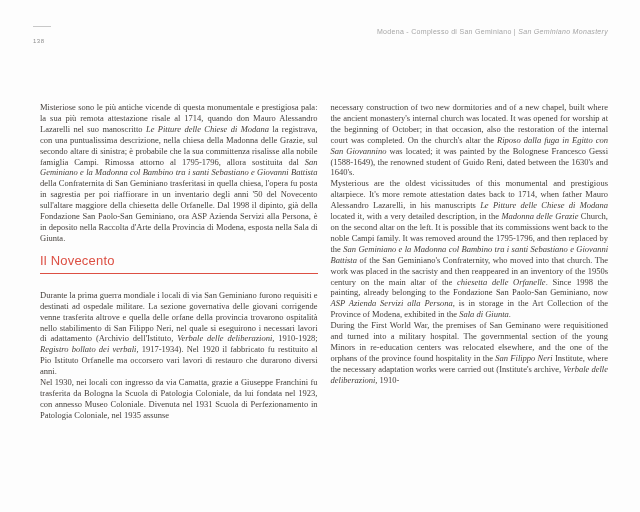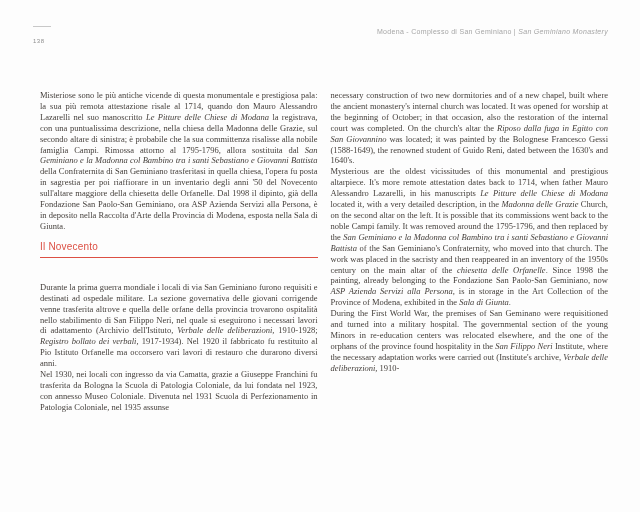--- a/index.html
+++ b/index.html
@@ -28,40 +28,40 @@
   
   .running-header {
     position: absolute; top: 28px; right: 32px;
     font-family: "Liberation Sans", sans-serif;
     font-size: 7px; color: #a6a6a6; letter-spacing: 0.3px;
     white-space: nowrap;
   }
   .running-header i { font-style: italic; }
   
   .columns {
-    position: absolute; top: 90px; left: 40px;
+    position: absolute; top: 102px; left: 40px;
     width: 568px;
     display: flex; gap: 13px;
   }
   .col { flex: 1 1 0; min-width: 0; }
   .body-para {
     margin: 0;
     font-size: 8.5px; line-height: 10.9px;
     color: #433e3a;
     text-align: justify;
   }
   .body-para i { font-style: italic; }
   .red-heading {
     font-family: "Liberation Sans", sans-serif;
     font-weight: normal;
-    font-size: 10px;
+    font-size: 13px;
     color: var(--accent, #dc4f43);
     border-bottom: 1px solid var(--accent, #dc4f43);
     padding-bottom: 5px;
-    margin: 9px 0 24px 0;
+    margin: 9px 0 16px 0;
     letter-spacing: 0.2px;
   }
 </style>
 </head>
 <body>
 
 <div class="page">
 
   <div class="pageno-wrap">
     <div class="pageno-rule"></div>

